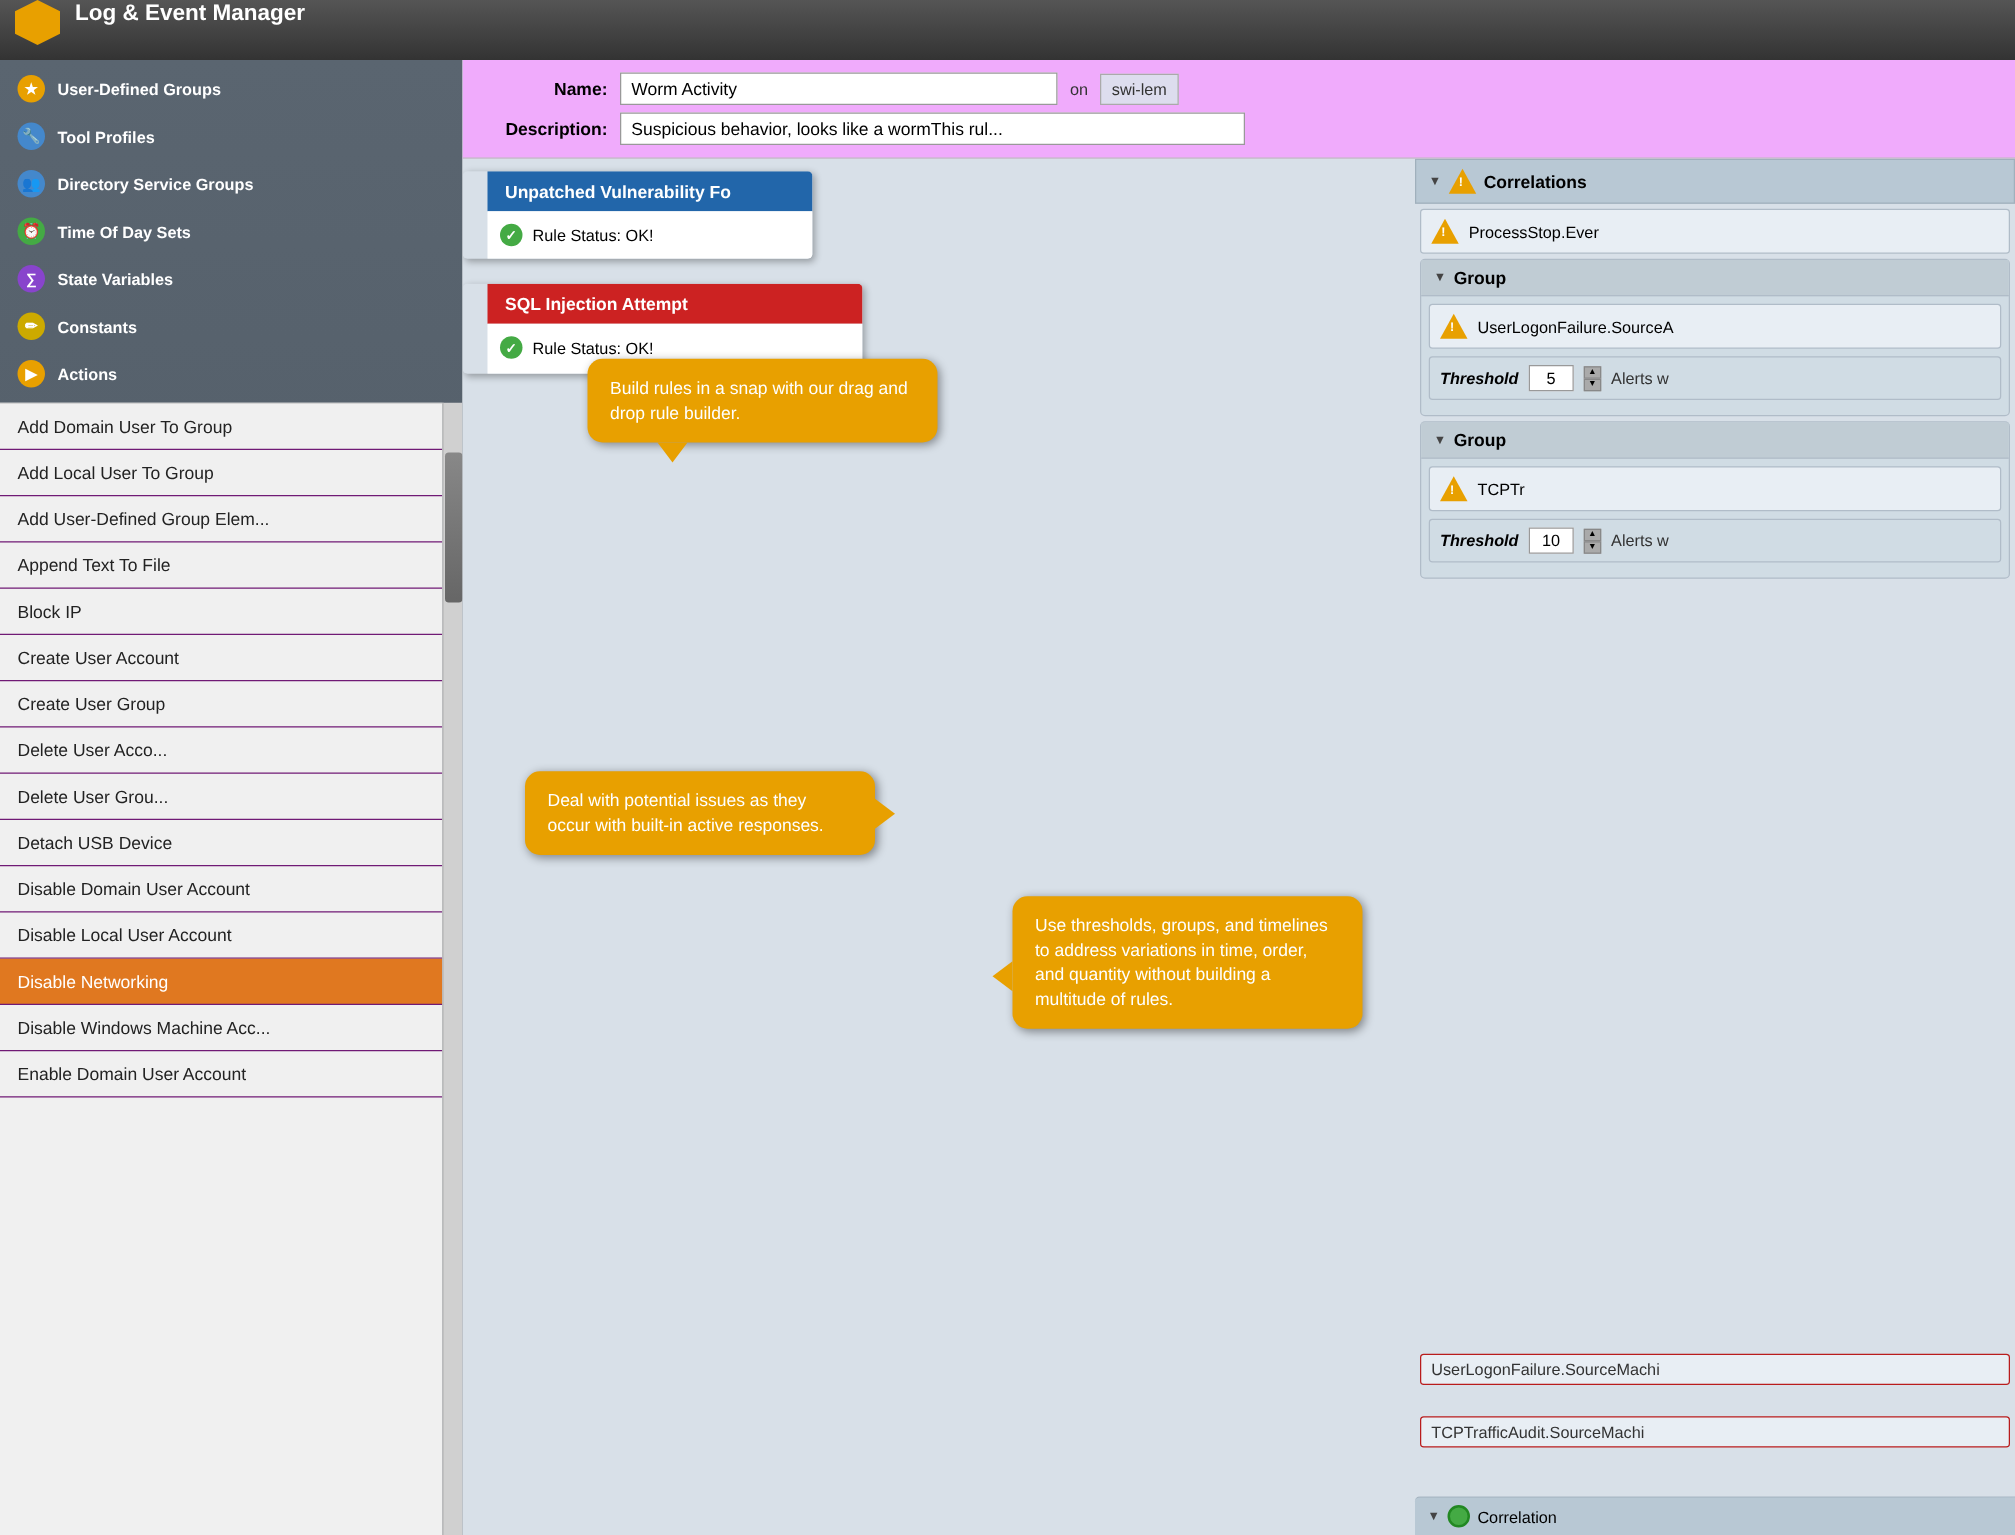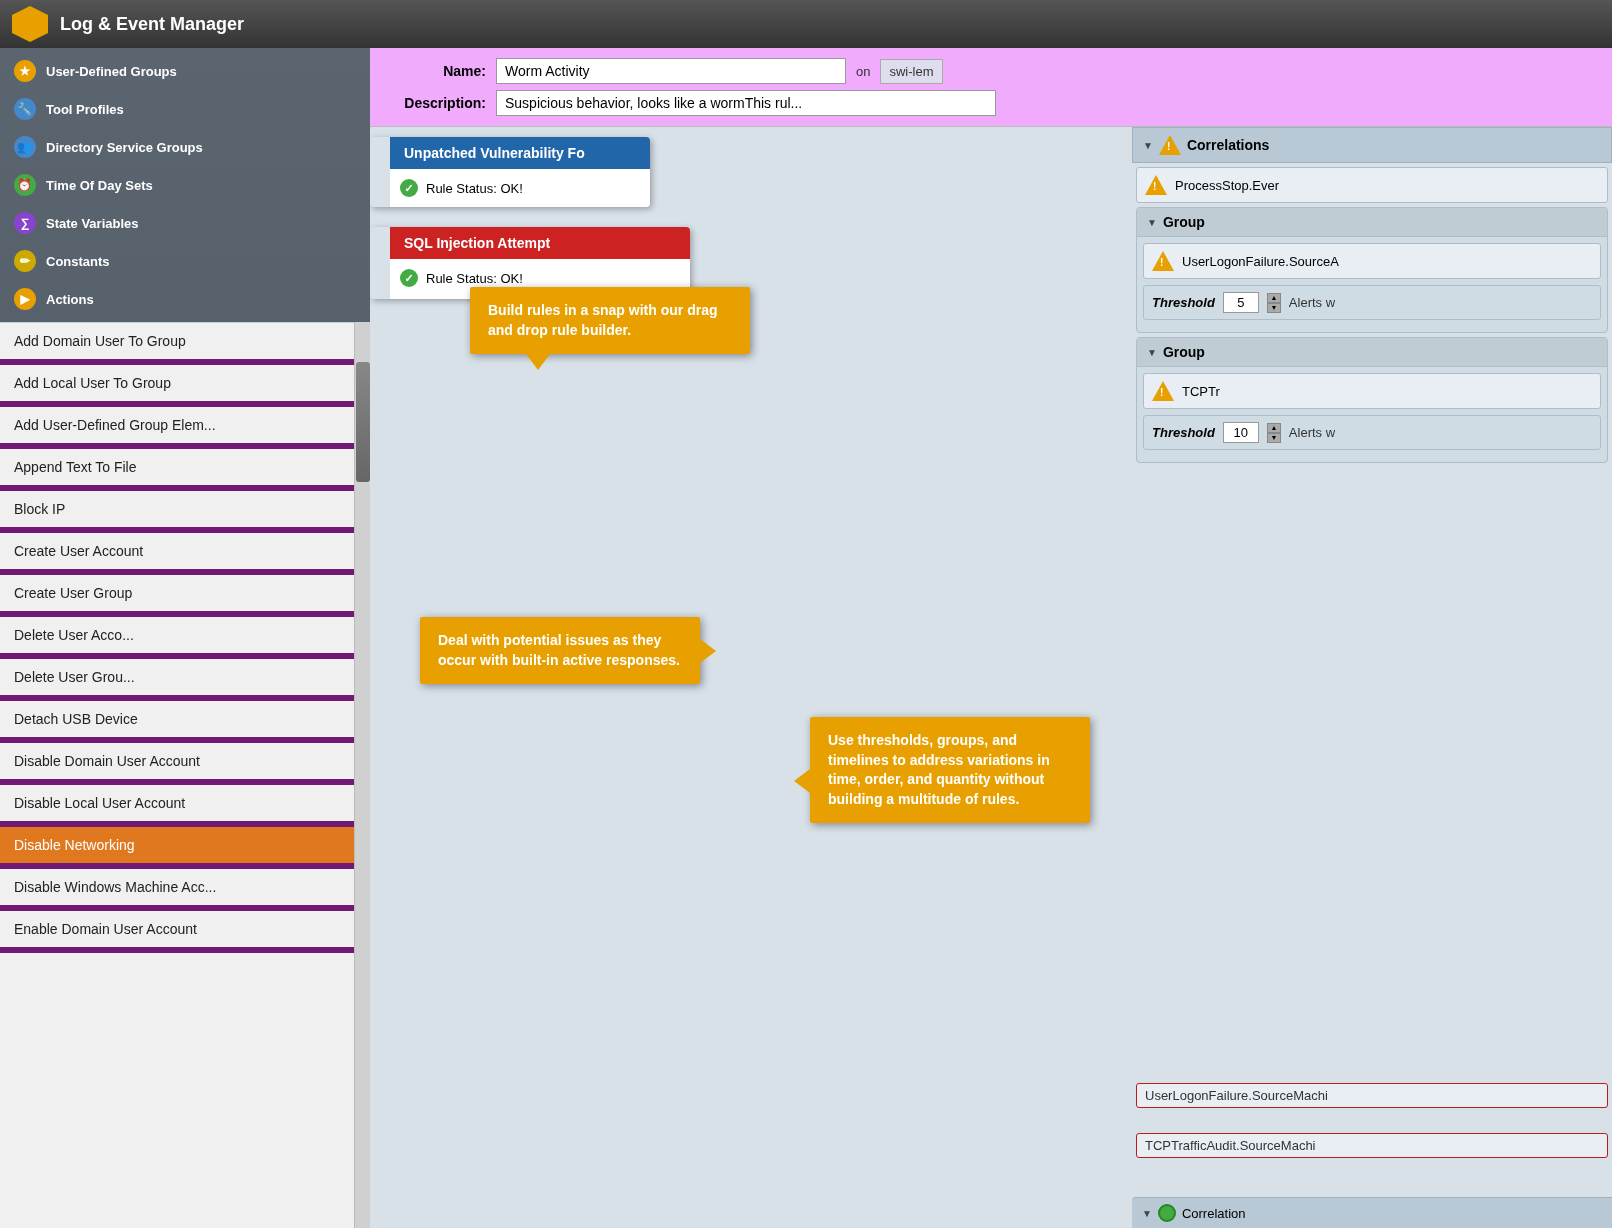--- a/index.html
+++ b/index.html
@@ -3,21 +3,20 @@
   <meta charset="utf-8">
   <style>
     * { box-sizing: border-box; margin: 0; padding: 0; }
     body { font-family: Arial, sans-serif; font-size: 13px; background: #c0c0c0; overflow: hidden; width: 1612px; height: 1228px; }
 
     
     .title-bar {
       background: linear-gradient(to bottom, #555, #333);
       height: 48px;
       display: flex;
-      align-items: center;
       padding: 0 12px;
       gap: 12px;
     }
     .title-bar-logo {
       width: 36px; height: 36px;
       background: #e8a000;
       clip-path: polygon(50% 0%, 100% 25%, 100% 75%, 50% 100%, 0% 75%, 0% 25%);
     }
     .title-bar-text {
       color: white;
@@ -73,21 +72,21 @@
       background: #f0f0f0;
       flex: 1;
       overflow-y: auto;
       border-top: 1px solid #ccc;
     }
 
     .actions-list-item {
       padding: 10px 14px;
       font-size: 14px;
       color: #222;
-      border-bottom: 6px solid #701a75;
+      border-bottom: 1px solid #701a75;
       cursor: pointer;
     }
     .actions-list-item.active {
       background: #e07820;
       color: white;
     }
 
     
     .scrollbar-container {
       width: 16px;
@@ -299,24 +298,24 @@
     .alerts-text {
       font-size: 13px;
       color: #333;
     }
 
     
     .tooltip-bubble {
       position: absolute;
       background: #e8a000;
       color: white;
-      font-weight: bold;
+      font-weight: normal;
       font-size: 14px;
       padding: 14px 18px;
-      border-radius: 2px;
+      border-radius: 12px;
       max-width: 280px;
       line-height: 1.4;
       box-shadow: 2px 2px 8px rgba(0,0,0,0.4);
       z-index: 100;
     }
 
     .tooltip-bubble::after {
       content: '';
       position: absolute;
       border: 12px solid transparent;

